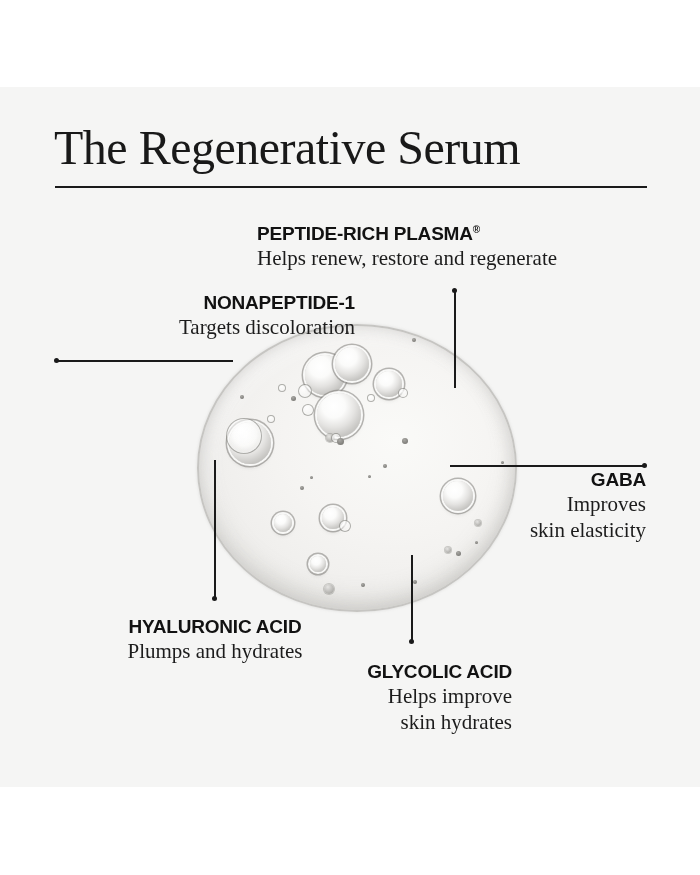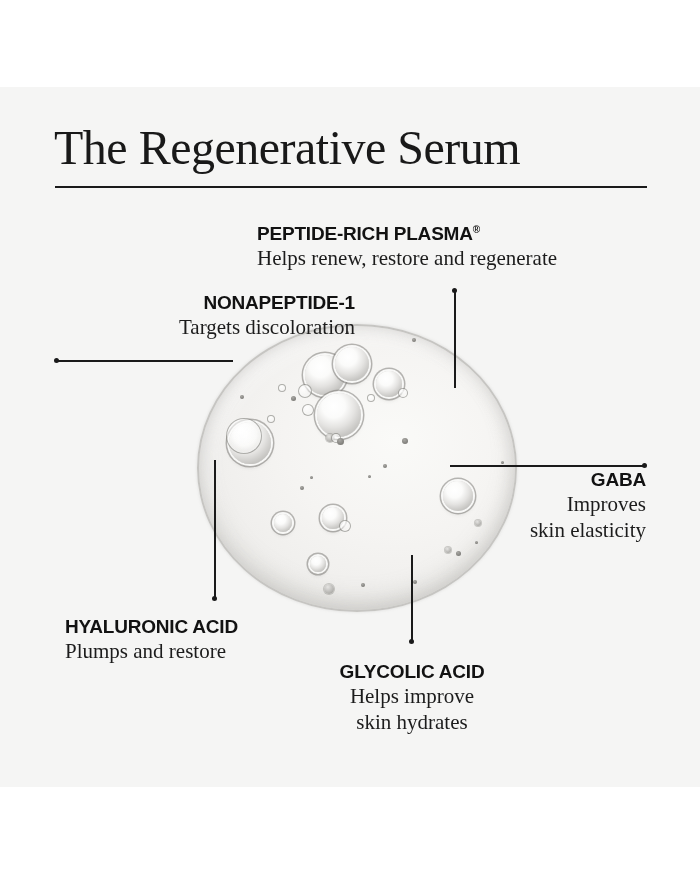--- a/index.html
+++ b/index.html
@@ -92,22 +92,22 @@
     color:var(--label-text);letter-spacing:-0.2px;
   }
   .callout-label sup{font-size:10px;vertical-align:7px;letter-spacing:0;}
   .callout-desc{
     font-size:21px;line-height:26px;color:var(--text);
     white-space:pre-line;
   }
   .co-peptide{left:257px;top:218px;width:400px;}
   .co-nonapeptide{left:55px;top:291px;width:300px;text-align:right;}
   .co-gaba{right:54px;top:468px;width:240px;text-align:right;}
-  .co-hyaluronic{left:65px;top:615px;width:300px;text-align:left;}
-  .co-glycolic{left:312px;top:660px;width:200px;text-align:center;}
+  .co-hyaluronic{left:65px;top:615px;width:300px;text-align:center;}
+  .co-glycolic{left:312px;top:660px;width:200px;text-align:right;}
 </style>
 </head>
 <body>
 
 <div class="page">
   <div class="panel"></div>
 
   <h1 class="title">The Regenerative Serum</h1>
   <div class="title-divider"></div>
 
@@ -179,21 +179,21 @@
   </div>
 
   <div class="callout co-gaba">
     <div class="callout-label">GABA</div>
     <div class="callout-desc">Improves
 skin elasticity</div>
   </div>
 
   <div class="callout co-hyaluronic">
     <div class="callout-label">HYALURONIC ACID</div>
-    <div class="callout-desc">Plumps and restore</div>
+    <div class="callout-desc">Plumps and hydrates</div>
   </div>
 
   <div class="callout co-glycolic">
     <div class="callout-label">GLYCOLIC ACID</div>
     <div class="callout-desc">Helps improve
 skin hydrates</div>
   </div>
 </div>
 
 </body></html>

